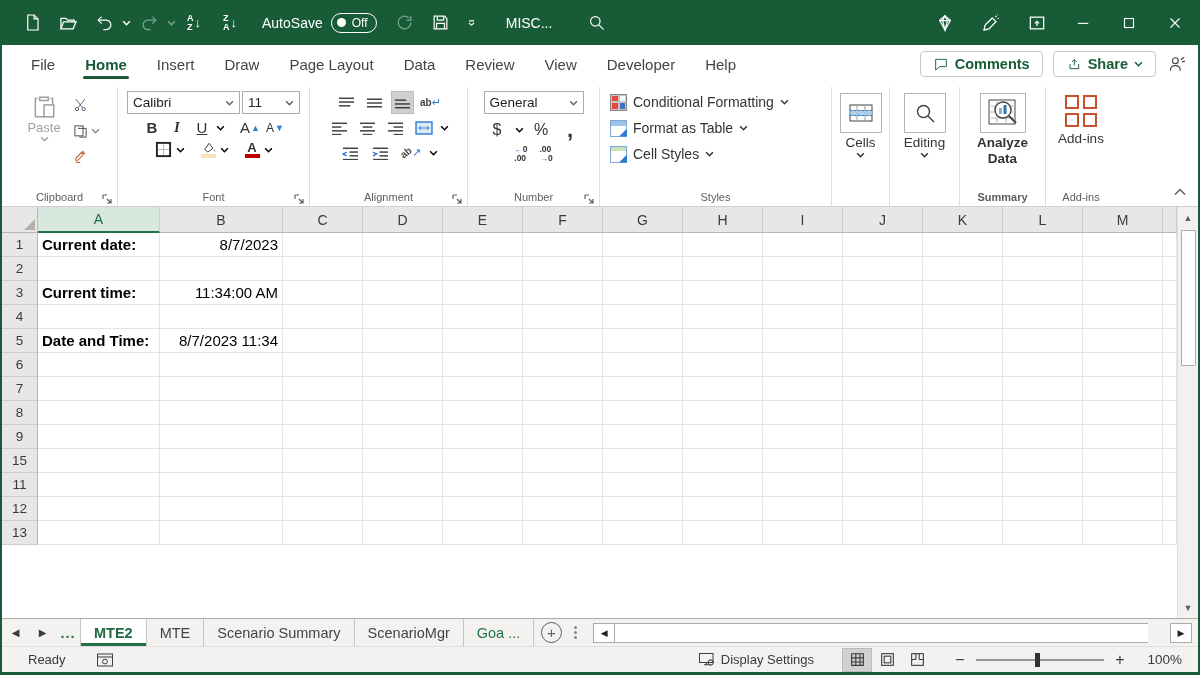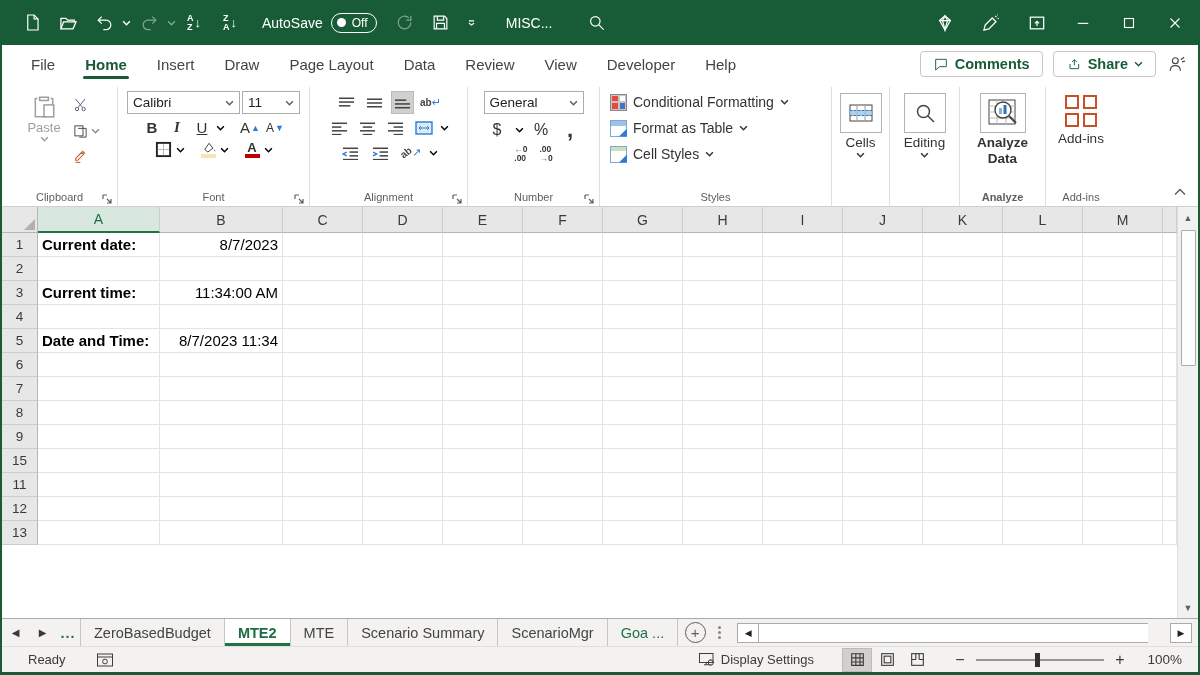--- a/index.html
+++ b/index.html
@@ -629,21 +629,21 @@
               <rect x="2" y="2" width="26" height="24" fill="none" stroke="#444"></rect>
               <path d="M2 8h26M2 14h26M2 20h26M10 2v24M19 2v24" stroke="#BDBBB9"></path>
               <circle cx="16" cy="12" r="8" fill="#fff" stroke="#444" stroke-width="1.4"></circle>
               <rect x="12" y="10" width="3" height="6" fill="#8FAADC"></rect>
               <rect x="16.5" y="7" width="3" height="9" fill="#2E75B6"></rect>
               <path d="M22 18l7 7" stroke="#444" stroke-width="2"></path>
             </svg>
           </span>
         <span class="two-line">Analyze Data</span>
       </div>
-      <span class="glabel">Analyze</span>
+      <span class="glabel">Summary</span>
     </div>
 
     <div class="rgroup g-addins" style="border-right:none">
       <div class="bigbtn">
         <span class="addins-ico">
             <div></div>
             <div></div>
             <div></div>
             <div></div>
           </span>
@@ -908,21 +908,20 @@
       <div class="vfill"></div>
       <div class="varrow">▼</div>
     </div>
   </div>
 
   <div class="sheetbar">
     <div class="snav">◀</div>
     <div class="snav">▶</div>
     <div class="sellipsis">...</div>
     <div id="sheet-tabs" style="display:flex;align-items:stretch">
-        <div class="stab">ZeroBasedBudget</div>
         <div class="stab active">MTE2</div>
         <div class="stab">MTE</div>
         <div class="stab">Scenario Summary</div>
         <div class="stab">ScenarioMgr</div>
         <div class="stab partial">Goa ...</div>
       </div>
     <div class="newsheet">
         <span class="circ">+</span>
       </div>
     <div class="vdots" style="align-self:center">

